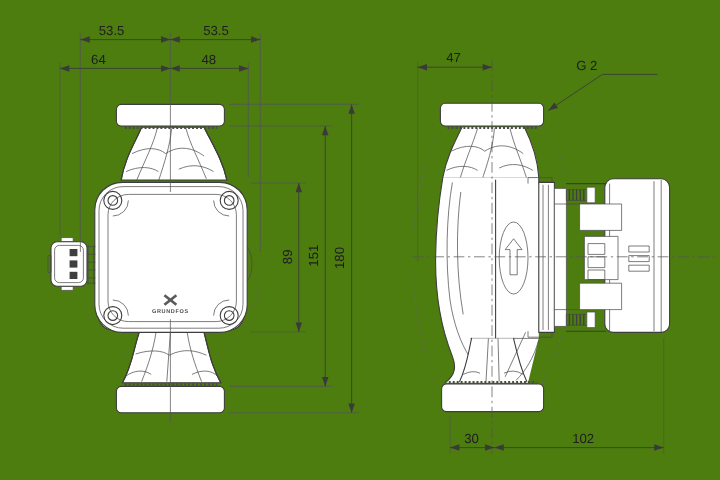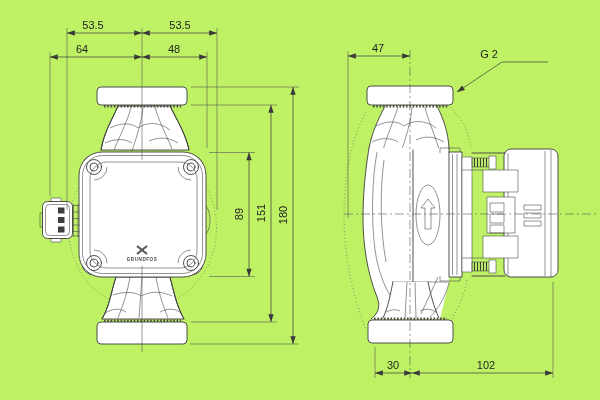--- a/index.html
+++ b/index.html
@@ -1,16 +1,16 @@
 <!DOCTYPE html>
 <html><head>
 <meta charset="utf-8">
 <style>
   html,body{margin:0;padding:0;background:#f4f4f4;}
-  .canvas{width:600px;height:400px;background:#bef264;position:relative;overflow:hidden;
+  .canvas{width:600px;height:400px;background:#4d7c0f;position:relative;overflow:hidden;
           font-family:"Liberation Sans", sans-serif;}
   svg{display:block;}
   .ln   {stroke:#3d3d3d;stroke-width:.9;fill:none;stroke-linecap:round;stroke-linejoin:round;}
   .lnf  {stroke:#3d3d3d;stroke-width:.9;fill:#ffffff;stroke-linejoin:round;}
   .thin {stroke:#4a4a4a;stroke-width:.6;fill:none;stroke-linejoin:round;}
   .thinf{stroke:#4a4a4a;stroke-width:.6;fill:#ffffff;stroke-linejoin:round;}
   .dim  {stroke:#3a3a3a;stroke-width:.7;fill:none;}
   .ext  {stroke:#555555;stroke-width:.6;fill:none;}
   .ctr  {stroke:#555555;stroke-width:.6;fill:none;stroke-dasharray:9 3 2 3;}
   .dot  {stroke:#6a6a6a;stroke-width:.7;fill:none;stroke-dasharray:1 2.4;stroke-linecap:butt;}

